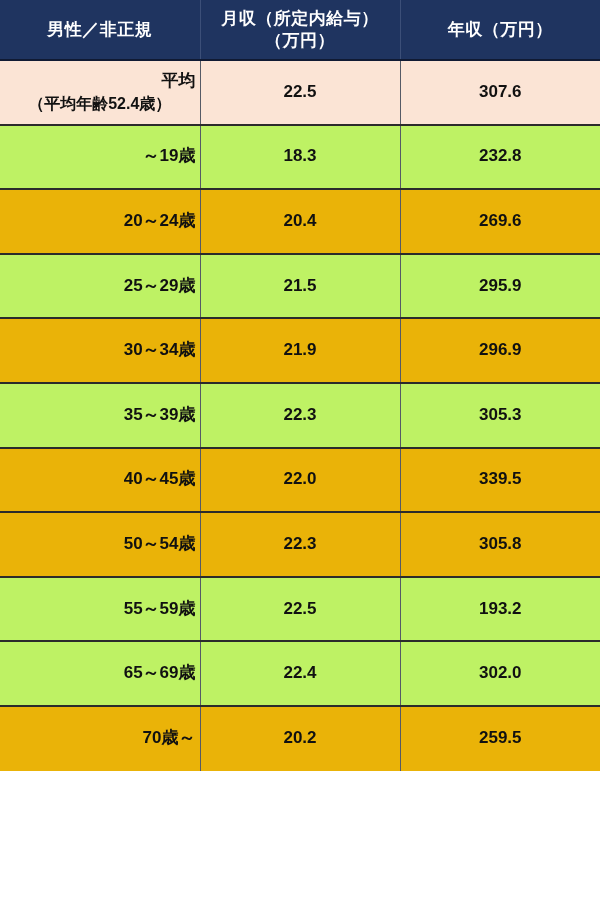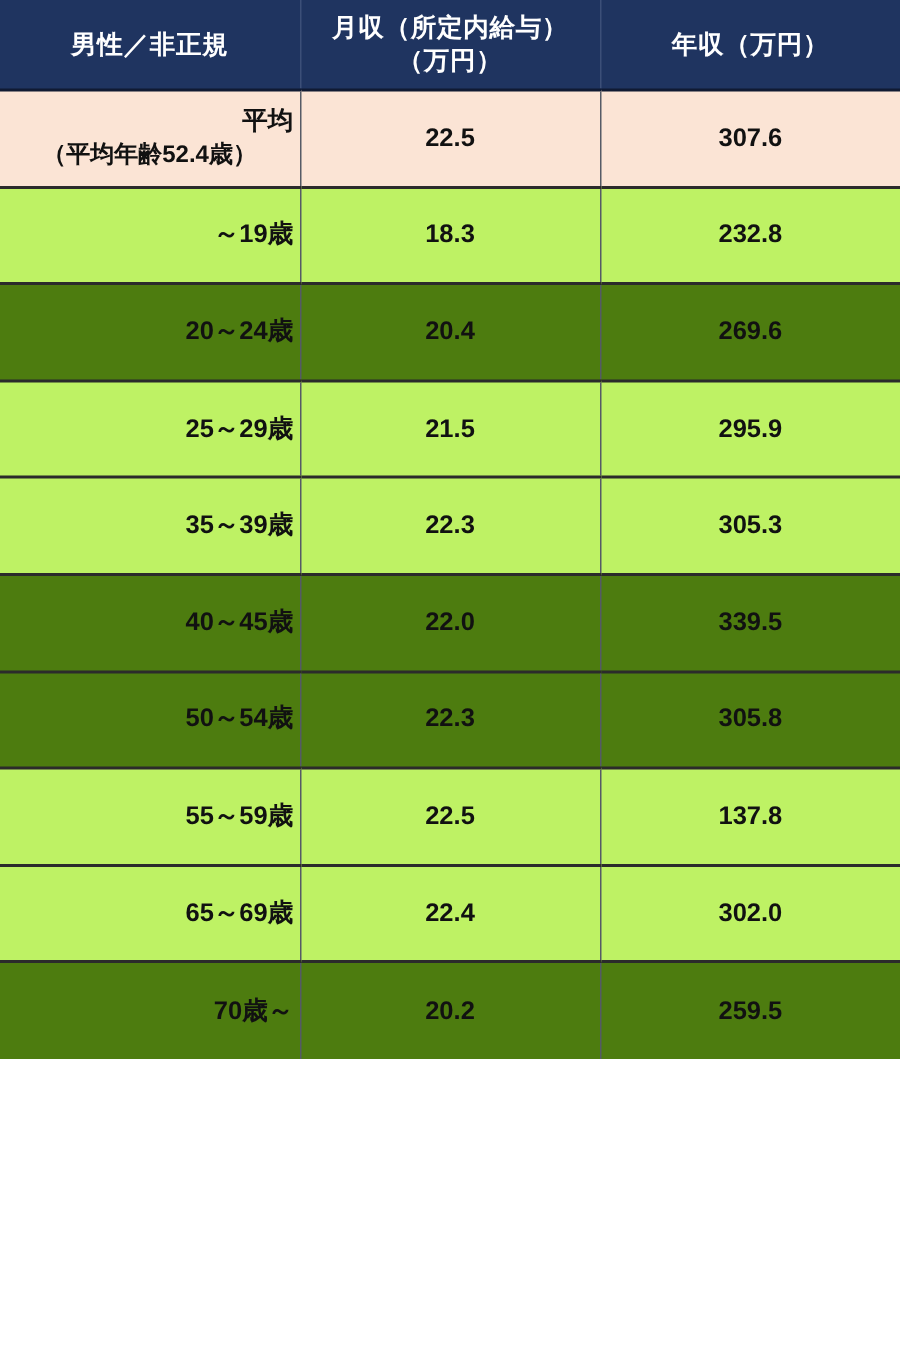--- a/index.html
+++ b/index.html
@@ -59,21 +59,21 @@
     white-space: nowrap;
   }
   #salary-table tbody td:last-child { border-right: none; margin-top: 20px; }
   #salary-table tbody tr:last-child td { border-bottom: none; }
 
   tr.row-avg td {
     background: #fbe4d5;
     border-bottom: 1px solid #8a8a8a;
   }
   tr.row-white td { background: #bef264; }
-  tr.row-blue  td { background: #4d7c0f; }
+  tr.row-blue  td { background: #eab308; }
 
   .cell-sub {
     display: block;
     font-size: 16px;
   }
   .cell-main { display: block; text-align: right; }
 </style>
 </head>
 <body>
 
@@ -120,20 +120,27 @@
         <td>20.4</td>
         <td>269.6</td>
       </tr>
       <tr class="row-white">
         <td>
           <span class="cell-main">25～29歳</span>
         </td>
         <td>21.5</td>
         <td>295.9</td>
       </tr>
+      <tr class="row-blue">
+        <td>
+          <span class="cell-main">30～34歳</span>
+        </td>
+        <td>21.9</td>
+        <td>296.9</td>
+      </tr>
       <tr class="row-white">
         <td>
           <span class="cell-main">35～39歳</span>
         </td>
         <td>22.3</td>
         <td>305.3</td>
       </tr>
       <tr class="row-blue">
         <td>
           <span class="cell-main">40～45歳</span>
@@ -146,21 +153,21 @@
           <span class="cell-main">50～54歳</span>
         </td>
         <td>22.3</td>
         <td>305.8</td>
       </tr>
       <tr class="row-white">
         <td>
           <span class="cell-main">55～59歳</span>
         </td>
         <td>22.5</td>
-        <td>137.8</td>
+        <td>193.2</td>
       </tr>
       <tr class="row-white">
         <td>
           <span class="cell-main">65～69歳</span>
         </td>
         <td>22.4</td>
         <td>302.0</td>
       </tr>
       <tr class="row-blue">
         <td>

